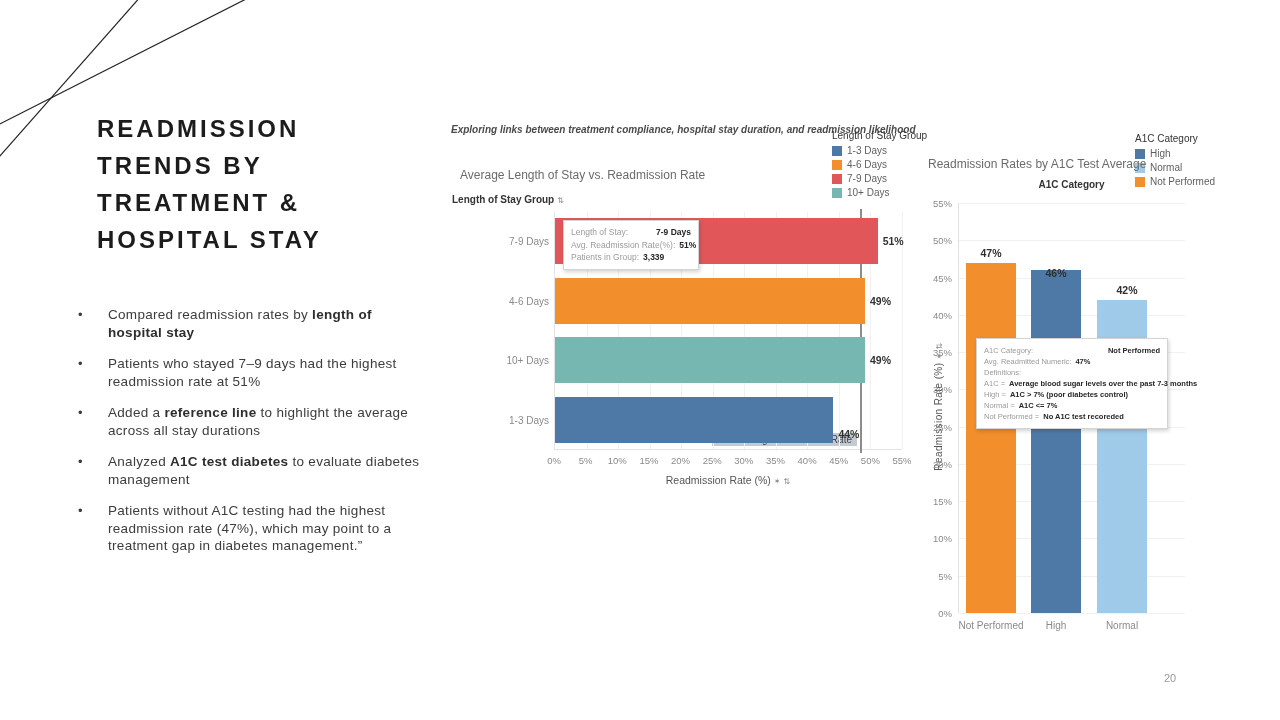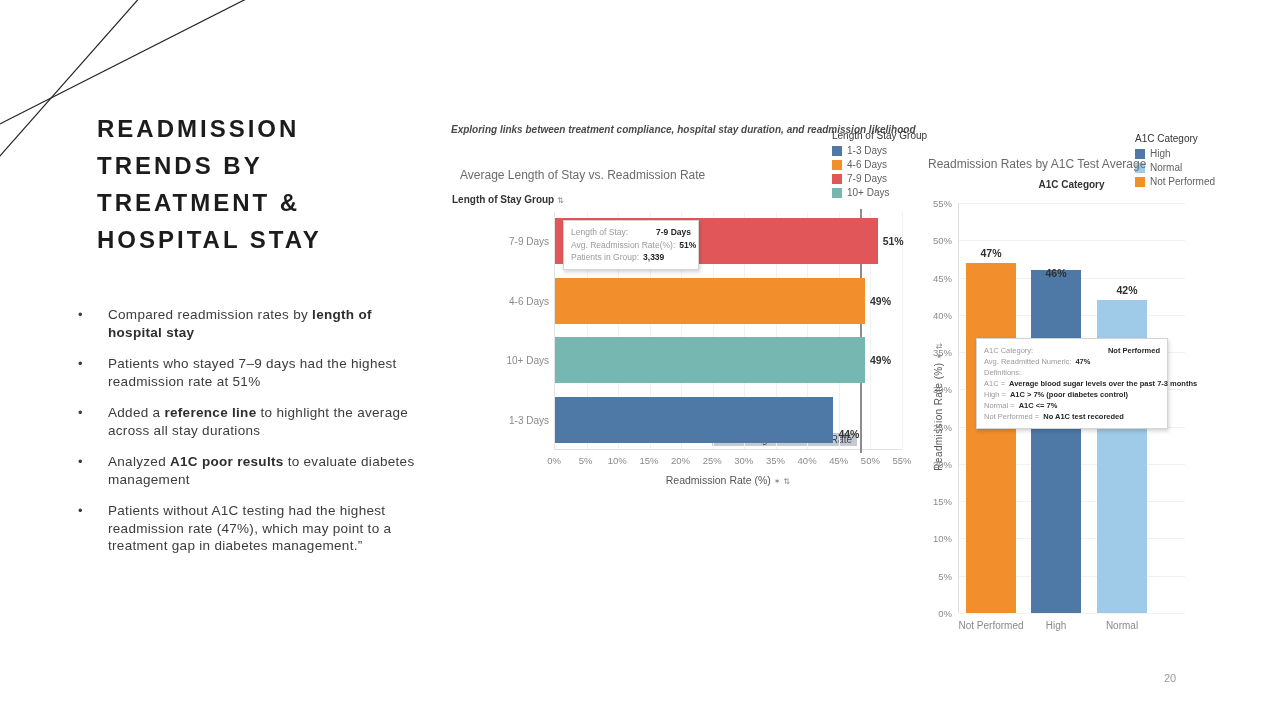--- a/index.html
+++ b/index.html
@@ -100,21 +100,21 @@
       <li class="bullet">
         <span class="dot">•</span>
         <span><span>Patients who stayed 7–9 days had the highest readmission rate at 51%</span></span>
       </li>
       <li class="bullet">
         <span class="dot">•</span>
         <span><span>Added a </span><strong>reference line</strong><span> to highlight the average across all stay durations</span></span>
       </li>
       <li class="bullet">
         <span class="dot">•</span>
-        <span><span>Analyzed </span><strong>A1C poor results</strong><span> to evaluate diabetes management</span></span>
+        <span><span>Analyzed </span><strong>A1C test diabetes</strong><span> to evaluate diabetes management</span></span>
       </li>
       <li class="bullet">
         <span class="dot">•</span>
         <span><span>Patients without A1C testing had the highest readmission rate (47%), which may point to a treatment gap in diabetes management.”</span></span>
       </li>
     </ul>
 
   <div class="dashboard" id="dashboard">
 
     <div class="dash-subtitle">Exploring links between treatment compliance, hospital stay duration, and readmission likelihood</div>

